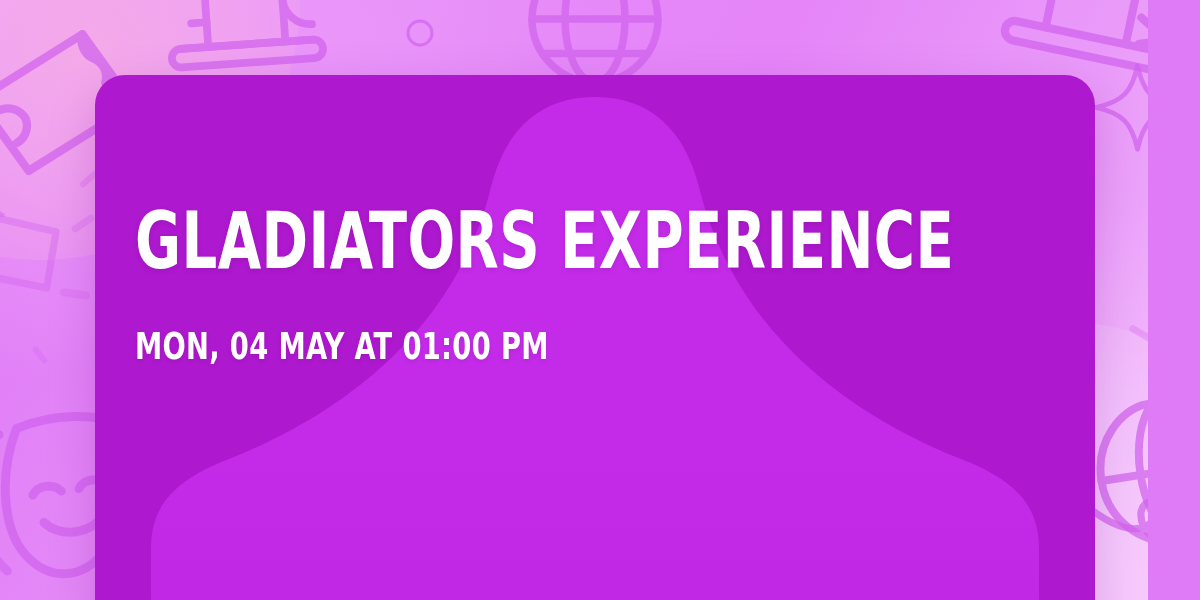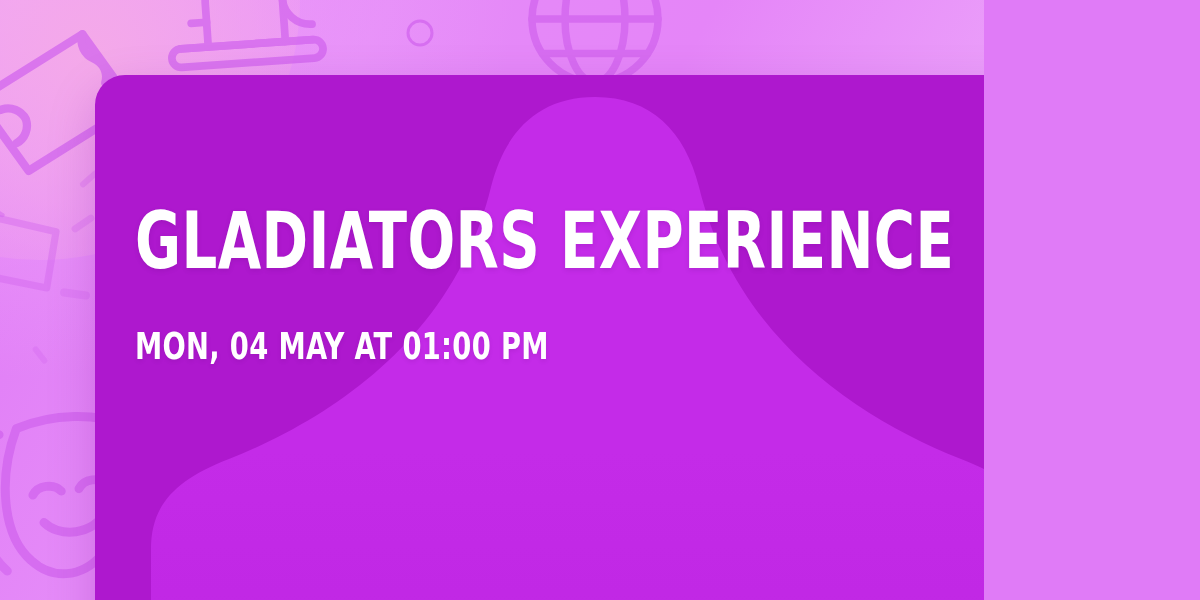--- a/index.html
+++ b/index.html
@@ -12,21 +12,21 @@
   }
 
   body {
     font-family: "Liberation Sans", sans-serif;
     background: #E07BF7;
   }
 
   
   .banner {
     position: relative;
-    width: 984px;
+    width: 1148px;
     height: 600px;
     overflow: hidden;
     background:
       radial-gradient(120% 150% at 2% 0%,  #F0A6FB 0%, rgba(240,166,251,0) 42%),
       radial-gradient(90%  120% at 100% 100%, #F6C4FC 0%, rgba(246,196,252,0) 55%),
       linear-gradient(118deg, #DF78F6 0%, #E58BF8 30%, #E585F8 55%, #EFB2FB 100%);
   }
 
   
   .bloom-tl {

